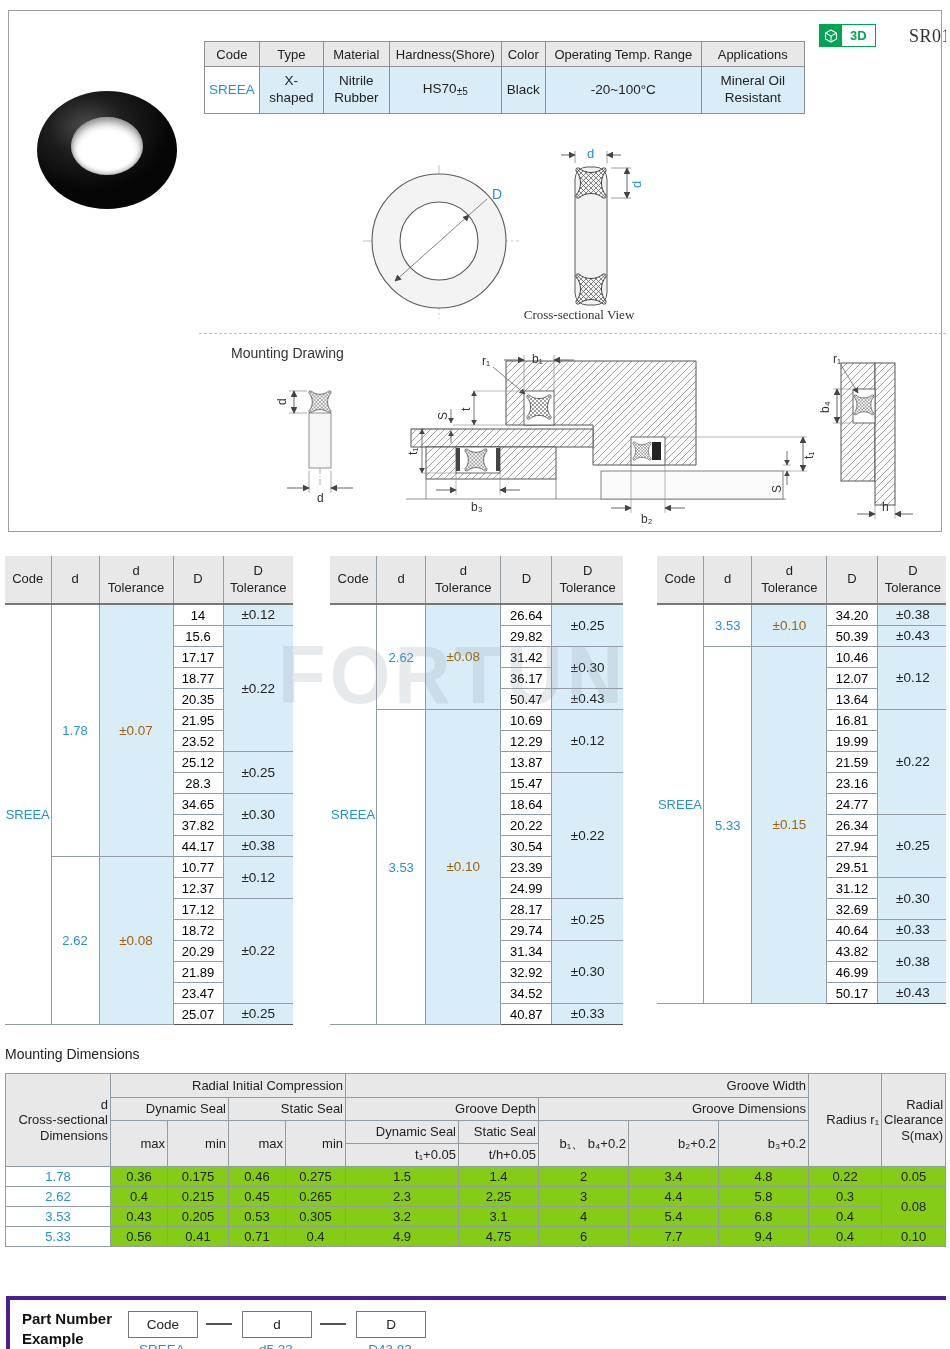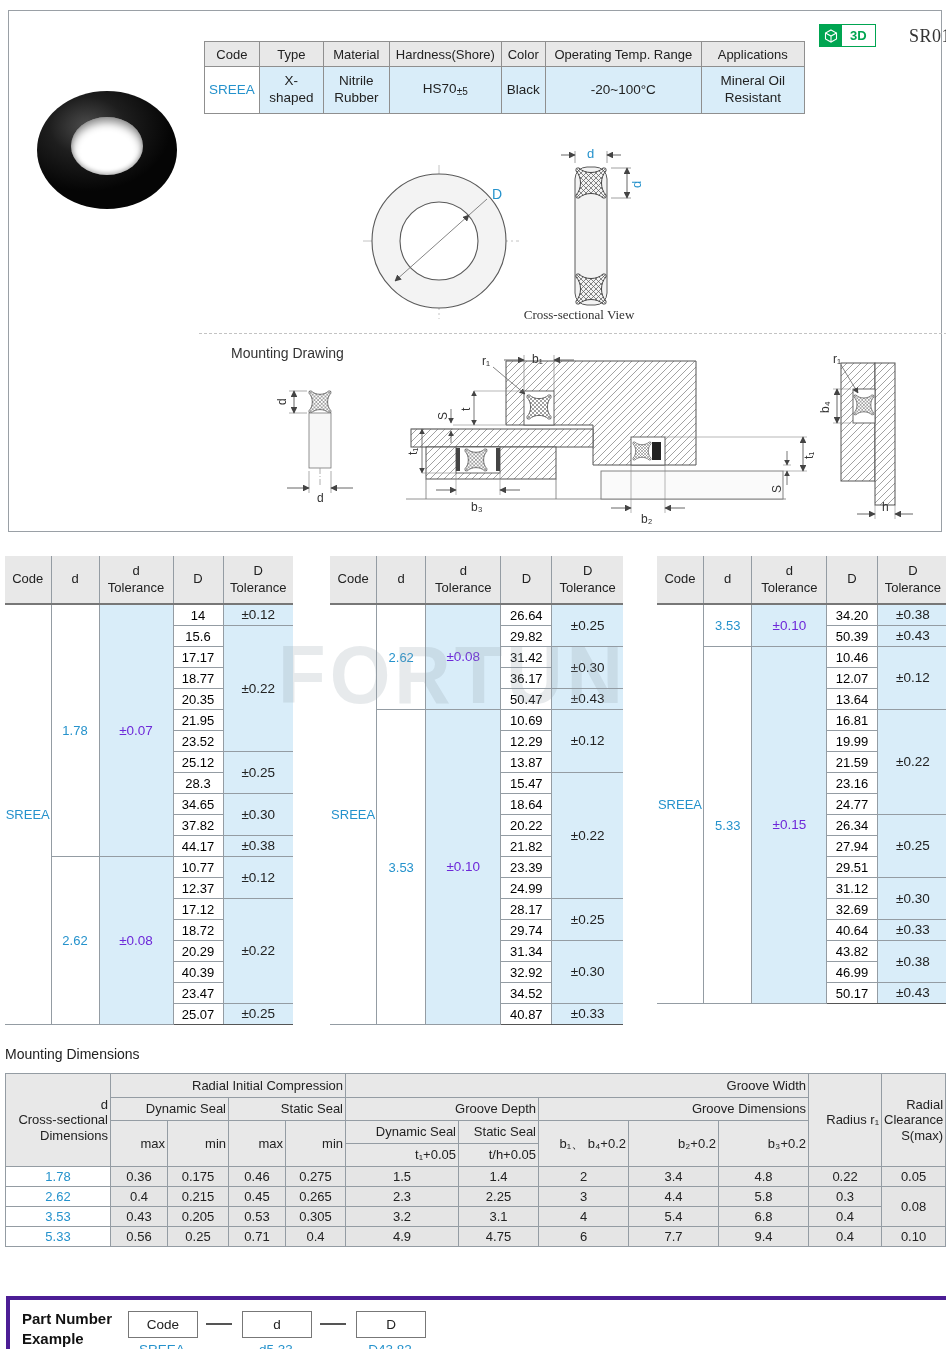--- a/index.html
+++ b/index.html
@@ -34,32 +34,32 @@
   
   .dim-table{border-collapse:collapse;table-layout:fixed;position:absolute;font-size:13px;}
   .dim-table th{background:#e8e8e8;font-weight:normal;border:1px solid #949ca3;height:45px;white-space:pre-line;line-height:1.25;}
   .dim-table td{border:1px solid #949ca3;height:20px;text-align:center;padding:0;line-height:1;}
   .dim-table tr>*:first-child{border-left:none;}
   .dim-table tr>*:last-child{border-right:none;}
   .dim-table thead th{border-top:none;border-bottom:2px solid #777;}
   .dim-table tbody tr:last-child td{border-bottom:1px solid #555;}
   td.c-code{background:#fff;color:#2592cc;font-size:13px;}
   td.c-d{background:#fff;color:#2592cc;}
-  td.c-dtol{background:#d9edf9;color:#6d28d9;font-size:13.5px;}
+  td.c-dtol{background:#d9edf9;color:#a16207;font-size:13.5px;}
   td.c-D{background:#fff;color:#000000;}
   td.c-Dtol{background:#d9edf9;color:#222;font-size:13.5px;}
 
   .watermark{position:absolute;left:278px;top:630px;width:420px;height:100px;z-index:6;pointer-events:none;
     font-size:78px;font-weight:bold;letter-spacing:4px;color:rgba(145,158,170,0.22);transform:scaleY(1.05);}
 
   
   .section-title{position:absolute;left:5px;top:1046px;font-size:14px;color:#222;}
   .mount-table{position:absolute;left:5px;top:1073px;border-collapse:collapse;table-layout:fixed;font-size:13px;}
   .mount-table th{background:#e8e8e8;font-weight:normal;border:1px solid #949ca3;padding:1px 2px;line-height:1.2;white-space:pre-line;text-align:right;}
-  .mount-table td{background:#e5e5e5;border:1px solid #949ca3;text-align:center;height:19px;padding:0;line-height:1;}
+  .mount-table td{background:#84cc16;border:1px solid #949ca3;text-align:center;height:19px;padding:0;line-height:1;}
   .mount-table td.c-d{background:#fff;color:#2592cc;}
 
   
   .pn-box{position:absolute;left:6px;top:1276px;width:936px;height:66px;border:4px solid #4c1d95;background:#fff;margin-top:20px;}
   .pn-label{position:absolute;left:12px;top:9px;font-size:15px;font-weight:bold;color:#111;line-height:1.35;}
   .pn-code-box{position:absolute;top:11px;width:68px;height:25px;border:1px solid #777;display:flex;align-items:center;justify-content:center;font-size:13.5px;color:#222;background:#fff;}
   .pn-dash{position:absolute;top:23px;width:26px;border-top:2px solid #555;}
   .pn-val{position:absolute;top:42px;width:68px;text-align:center;font-size:13.5px;color:#2592cc;}
   .pn-dash-blue{position:absolute;top:50px;width:26px;border-top:2px solid #58abdc;}
 </style>
@@ -342,21 +342,21 @@
           <td class="c-D">17.12</td>
           <td class="c-Dtol" rowspan="5">±0.22</td>
         </tr>
         <tr>
           <td class="c-D">18.72</td>
         </tr>
         <tr>
           <td class="c-D">20.29</td>
         </tr>
         <tr>
-          <td class="c-D">40.39</td>
+          <td class="c-D">21.89</td>
         </tr>
         <tr>
           <td class="c-D">23.47</td>
         </tr>
         <tr>
           <td class="c-D">25.07</td>
           <td class="c-Dtol" rowspan="1">±0.25</td>
         </tr>
       </tbody>
     </table>
@@ -417,21 +417,21 @@
           <td class="c-D">15.47</td>
           <td class="c-Dtol" rowspan="6">±0.22</td>
         </tr>
         <tr>
           <td class="c-D">18.64</td>
         </tr>
         <tr>
           <td class="c-D">20.22</td>
         </tr>
         <tr>
-          <td class="c-D">21.82</td>
+          <td class="c-D">30.54</td>
         </tr>
         <tr>
           <td class="c-D">23.39</td>
         </tr>
         <tr>
           <td class="c-D">24.99</td>
         </tr>
         <tr>
           <td class="c-D">28.17</td>
           <td class="c-Dtol" rowspan="2">±0.25</td>
@@ -640,21 +640,21 @@
           <td>3.2</td>
           <td>3.1</td>
           <td>4</td>
           <td>5.4</td>
           <td>6.8</td>
           <td>0.4</td>
         </tr>
         <tr>
           <td class="c-d">5.33</td>
           <td>0.56</td>
-          <td>0.25</td>
+          <td>0.41</td>
           <td>0.71</td>
           <td>0.4</td>
           <td>4.9</td>
           <td>4.75</td>
           <td>6</td>
           <td>7.7</td>
           <td>9.4</td>
           <td>0.4</td>
           <td rowspan="1">0.10</td>
         </tr>

